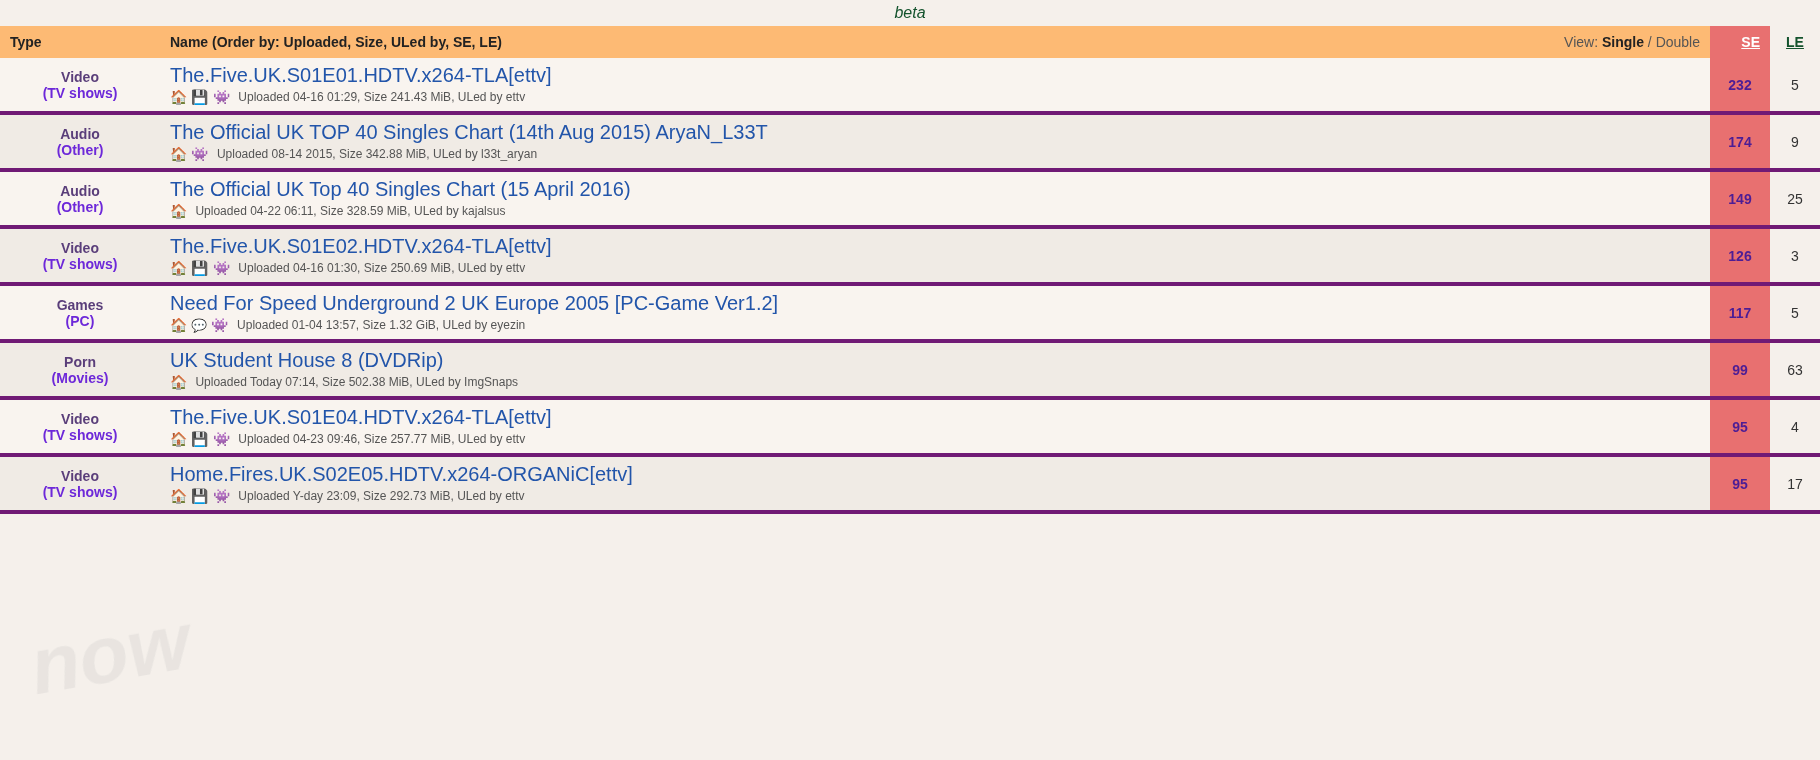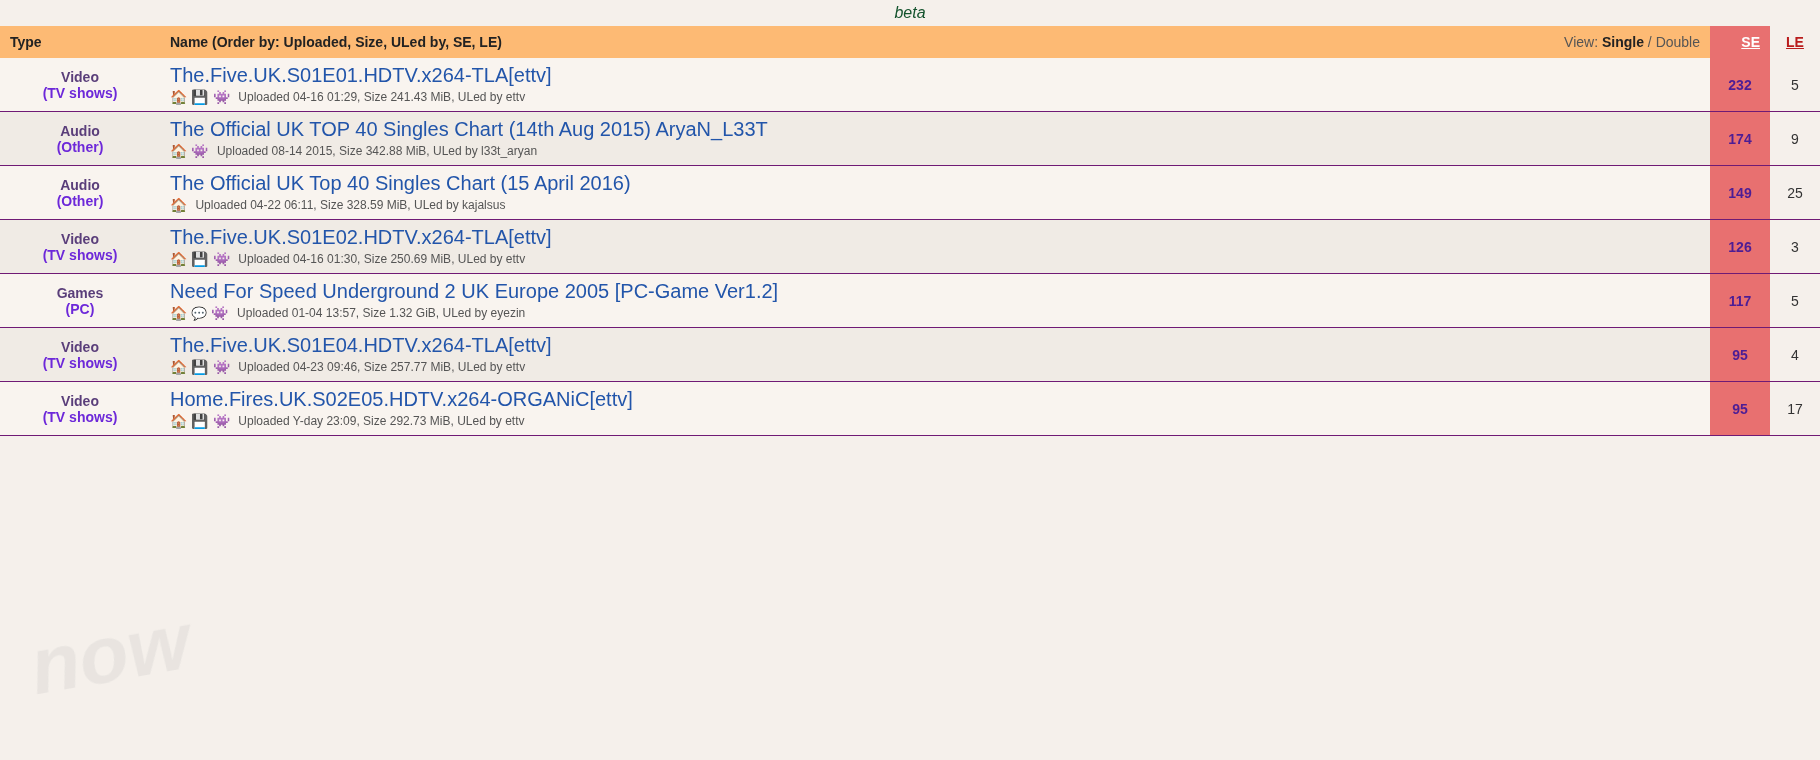--- a/index.html
+++ b/index.html
@@ -30,36 +30,36 @@
     }
     thead tr th.se-col {
       background: #e87070;
       color: #fff;
       text-align: right;
       width: 60px;
       text-decoration: underline;
     }
     thead tr th.le-col {
       background: #f5f0eb;
-      color: #b91c1c;
+      color: #14532d;
       text-align: center;
       width: 50px;
       text-decoration: underline;
     }
     .view-label {
       float: right;
       font-weight: normal;
       font-size: 14px;
       color: #555;
     }
     .view-label strong {
       color: #222;
     }
     tbody tr {
-      border-bottom: 1px solid #701a75;
+      border-bottom: 4px solid #701a75;
     }
     tbody tr:nth-child(odd) {
       background: #f9f4ef;
     }
     tbody tr:nth-child(even) {
       background: #f0ebe5;
     }
     td {
       padding: 6px 10px;
       vertical-align: middle;
@@ -214,20 +214,32 @@
       <span class="icon-magnet" title="Magnet link">🏠</span>
             <span class="icon-comment" title="Comment">💬</span>
             <span class="icon-skull" title="Skull">👾</span>
       <span class="meta-text">Uploaded 01-04 13:57, Size 1.32 GiB, ULed by eyezin</span>
     </div>
   </td>
         <td class="se-val">117</td>
         <td class="le-val">5</td>
       </tr>
       <tr>
+        <td class="type-cell"><span class="type-main">Porn</span><br><span class="type-sub">(Movies)</span></td>
+        <td class="name-cell">
+    <a class="torrent-title" href="#">UK Student House 8 (DVDRip)</a>
+    <div class="torrent-meta">
+      <span class="icon-magnet" title="Magnet link">🏠</span>
+      <span class="meta-text">Uploaded Today 07:14, Size 502.38 MiB, ULed by ImgSnaps</span>
+    </div>
+  </td>
+        <td class="se-val">99</td>
+        <td class="le-val">63</td>
+      </tr>
+      <tr>
         <td class="type-cell"><span class="type-main">Video</span><br><span class="type-sub">(TV shows)</span></td>
         <td class="name-cell">
     <a class="torrent-title" href="#">The.Five.UK.S01E04.HDTV.x264-TLA[ettv]</a>
     <div class="torrent-meta">
       <span class="icon-magnet" title="Magnet link">🏠</span>
             <span class="icon-floppy" title="Download">💾</span>
             <span class="icon-skull" title="Skull">👾</span>
       <span class="meta-text">Uploaded 04-23 09:46, Size 257.77 MiB, ULed by ettv</span>
     </div>
   </td>

